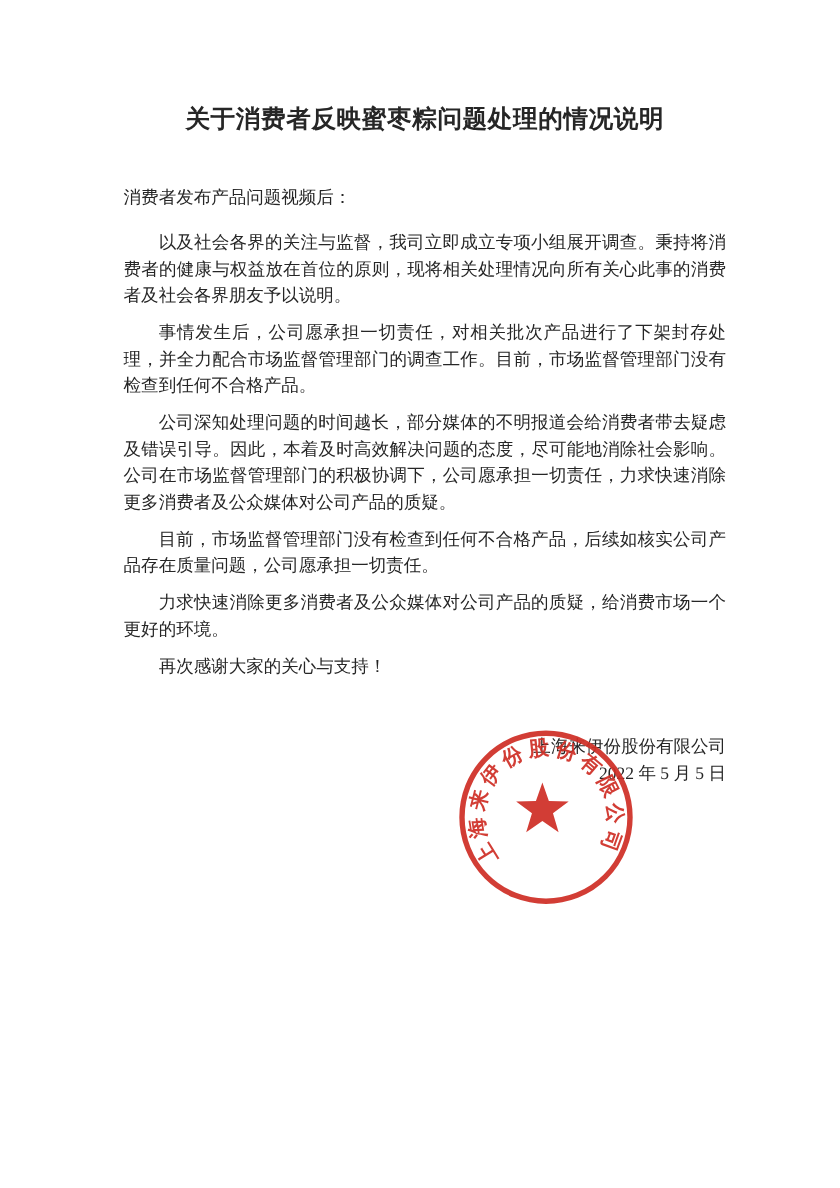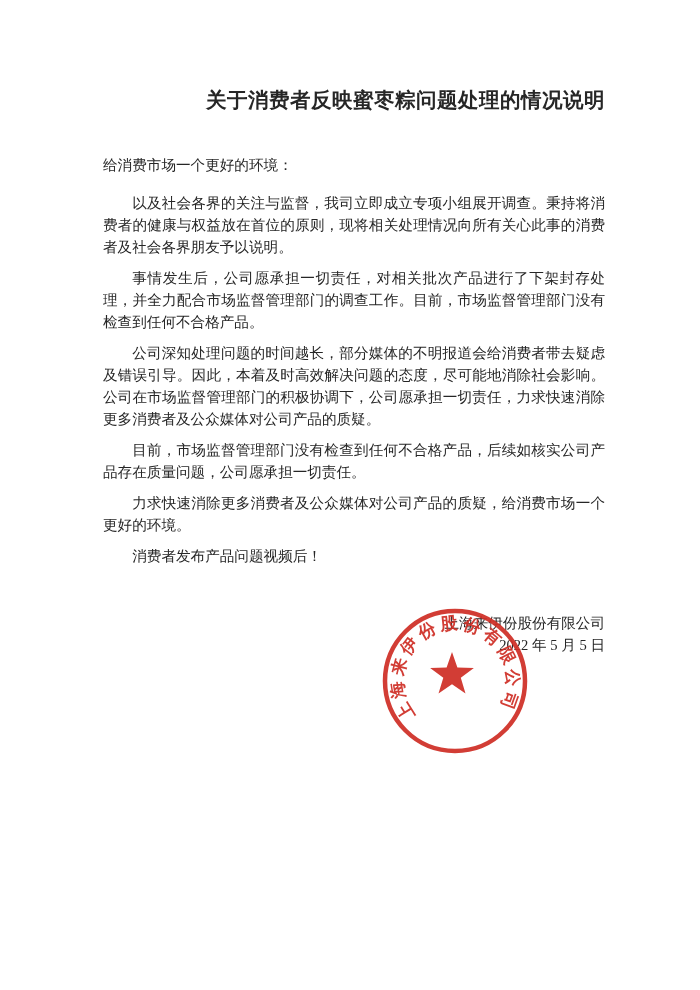--- a/index.html
+++ b/index.html
@@ -14,21 +14,21 @@
   .content{
     position:absolute;
     left:103px;top:86px;
     width:502px;
   }
   .doc-title{
     margin:0;
     font-size:20.5px;
     line-height:28px;
     font-weight:bold;
-    text-align:right;
+    text-align:center;
     letter-spacing:0.5px;
   }
   .salutation{
     margin:40px 0 0 0;
     font-size:14.6px;
     line-height:22px;
   }
   .para{
     margin:16px 0 0 0;
     font-size:14.6px;
@@ -59,28 +59,28 @@
   }
 </style>
 </head>
 <body>
 
 <div class="page">
 
   <div class="content">
     <h1 class="doc-title">关于消费者反映蜜枣粽问题处理的情况说明</h1>
 
-    <p class="salutation">给消费市场一个更好的环境：</p>
+    <p class="salutation">消费者发布产品问题视频后：</p>
 
     <p class="para">以及社会各界的关注与监督，我司立即成立专项小组展开调查。秉持将消费者的健康与权益放在首位的原则，现将相关处理情况向所有关心此事的消费者及社会各界朋友予以说明。</p>
     <p class="para">事情发生后，公司愿承担一切责任，对相关批次产品进行了下架封存处理，并全力配合市场监督管理部门的调查工作。目前，市场监督管理部门没有检查到任何不合格产品。</p>
     <p class="para">公司深知处理问题的时间越长，部分媒体的不明报道会给消费者带去疑虑及错误引导。因此，本着及时高效解决问题的态度，尽可能地消除社会影响。公司在市场监督管理部门的积极协调下，公司愿承担一切责任，力求快速消除更多消费者及公众媒体对公司产品的质疑。</p>
     <p class="para">目前，市场监督管理部门没有检查到任何不合格产品，后续如核实公司产品存在质量问题，公司愿承担一切责任。</p>
     <p class="para">力求快速消除更多消费者及公众媒体对公司产品的质疑，给消费市场一个更好的环境。</p>
-    <p class="para">消费者发布产品问题视频后！</p>
+    <p class="para">再次感谢大家的关心与支持！</p>
 
     <div class="signature-block">
       <p>上海来伊份股份有限公司</p>
       <p>2022 年 5 月 5 日</p>
     </div>
   </div>
 
   <div class="seal">
     <svg id="seal-svg" width="160" height="160" viewBox="0 0 160 160" xmlns="http://www.w3.org/2000/svg">
       <circle cx="80" cy="81" r="70" fill="none" stroke-width="4.5" stroke="#cf2f26"></circle>

